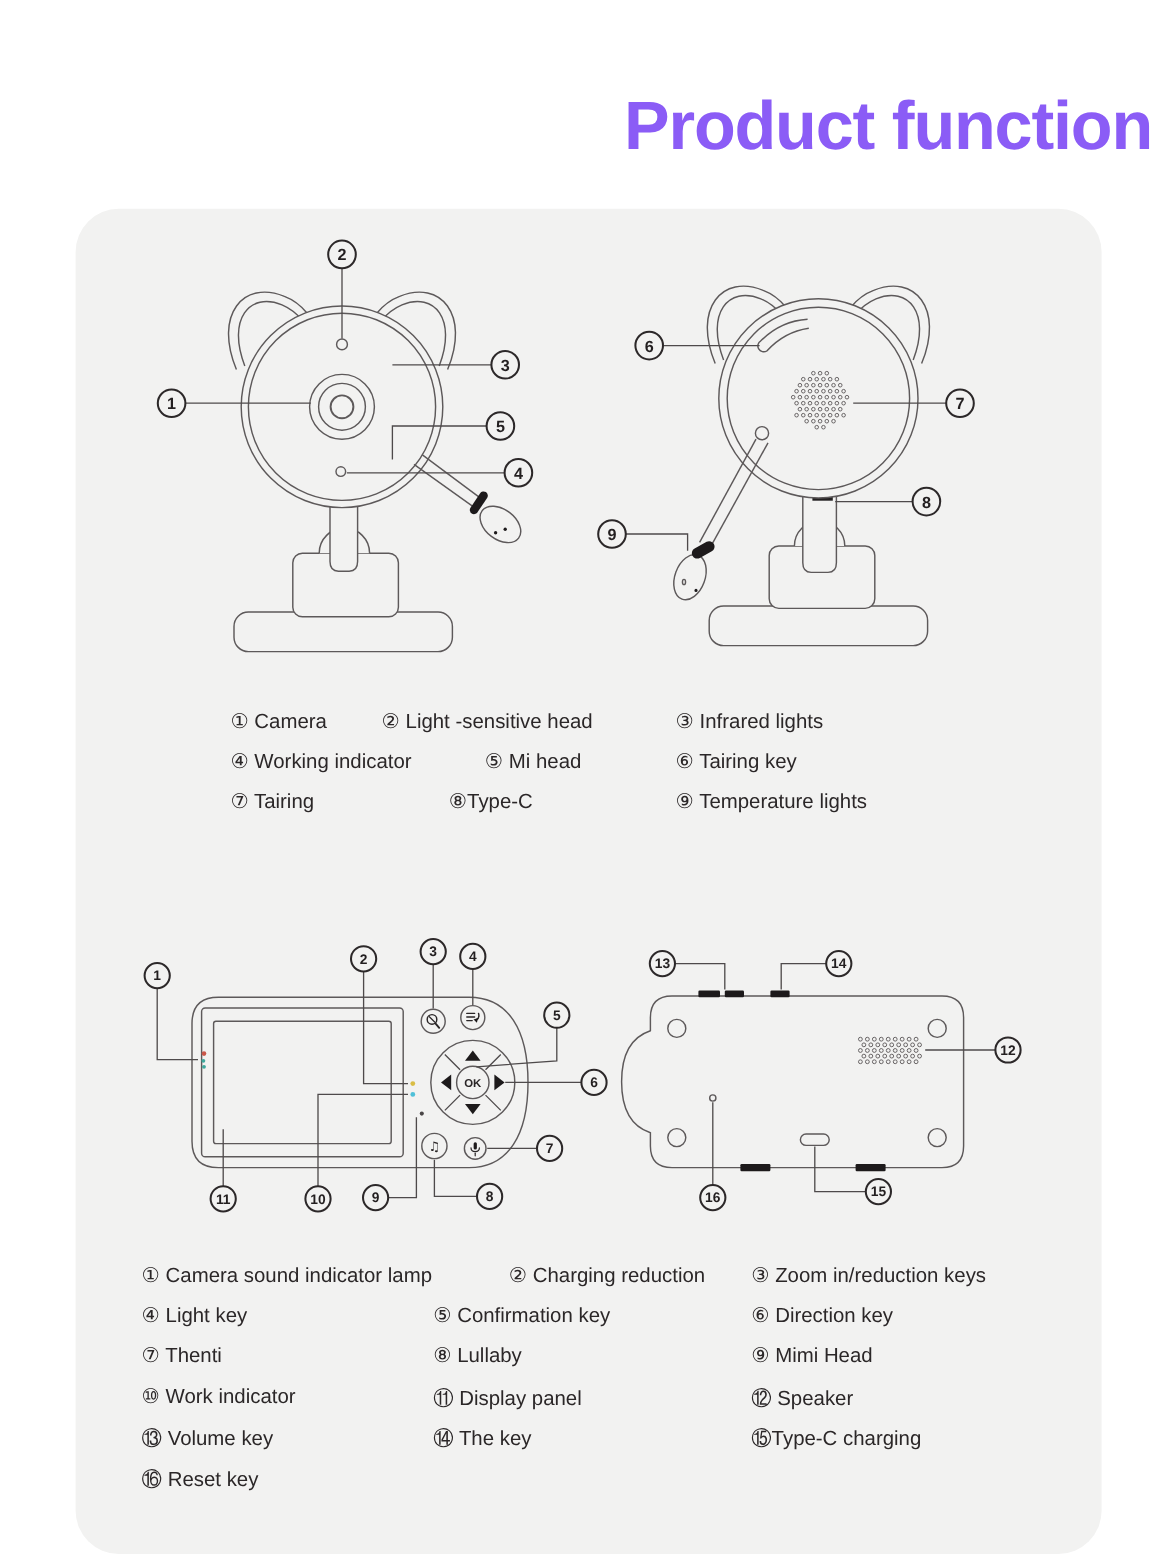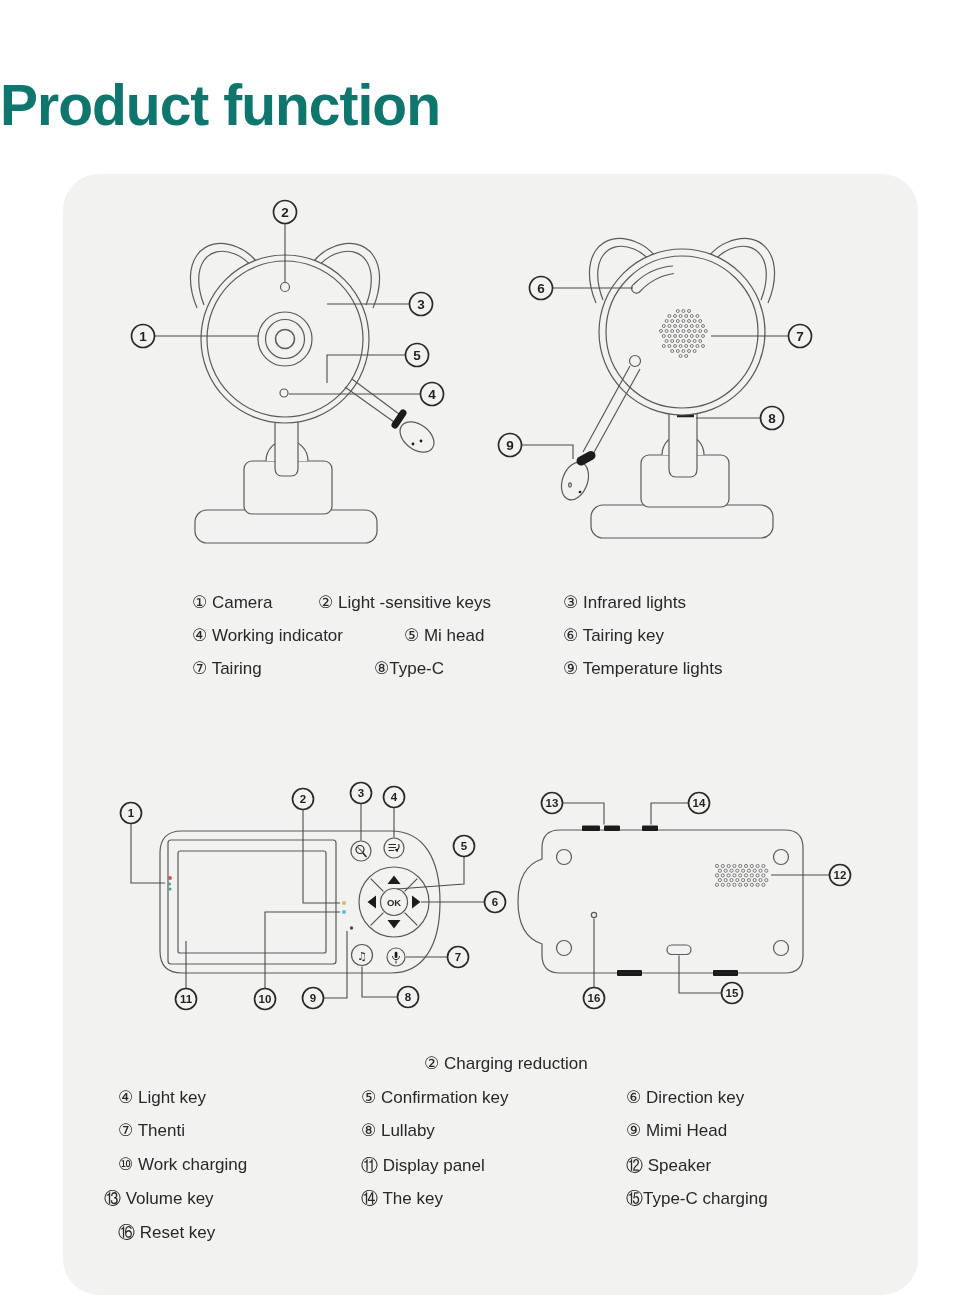--- a/index.html
+++ b/index.html
@@ -1,19 +1,19 @@
 <!DOCTYPE html>
 <html><head>
 <meta charset="utf-8">
 <style>
   html,body{margin:0;padding:0;background:#ffffff;}
   #page{position:relative;width:960px;height:1302px;background:#fff;overflow:hidden;
         font-family:"Liberation Sans","DejaVu Sans",sans-serif;}
-  #title{position:absolute;left:0;right:0;top:72px;text-align:left;
-         font-size:57px;font-weight:700;letter-spacing:-1px;color:#0f766e;}
+  #title{position:absolute;left:0;right:0;top:72px;text-align:right;
+         font-size:57px;font-weight:700;letter-spacing:-1px;color:#8b5cf6;}
   #card{position:absolute;left:63px;top:174px;width:855px;height:1121px;
         background:#f2f2f1;border-radius:36px;}
   .fig{position:absolute;}
   .lg{position:absolute;font-size:17px;color:#2b2728;white-space:nowrap;
       font-family:"Liberation Sans","DejaVu Sans",sans-serif;}
   
   .ln{stroke:#4e4a4b;stroke-width:1.1;fill:none;}
   .ol{stroke:#5d595a;stroke-width:1.2;fill:none;}
   .fl{stroke:#5d595a;stroke-width:1.2;fill:#f2f2f1;}
   .co{fill:#f2f2f1;stroke:#2c2829;stroke-width:1.7;}
@@ -187,21 +187,21 @@
       <text class="cn" x="772" y="423">8</text>
     </g>
     <g>
       <polyline class="ln" points="521.5,445 573,445 573,459"></polyline>
       <circle class="co" cx="510" cy="445" r="11.5"></circle>
       <text class="cn" x="510" y="450">9</text>
     </g>
   </svg>
 
   <span class="lg" style="left:192px;top:592px">① Camera</span>
-  <span class="lg" style="left:318px;top:592px">② Light -sensitive keys</span>
+  <span class="lg" style="left:318px;top:592px">② Light -sensitive head</span>
   <span class="lg" style="left:563px;top:592px">③ Infrared lights</span>
   <span class="lg" style="left:192px;top:625px">④ Working indicator</span>
   <span class="lg" style="left:404px;top:625px">⑤ Mi head</span>
   <span class="lg" style="left:563px;top:625px">⑥ Tairing key</span>
   <span class="lg" style="left:192px;top:658px">⑦ Tairing</span>
   <span class="lg" style="left:374px;top:658px">⑧Type-C</span>
   <span class="lg" style="left:563px;top:658px">⑨ Temperature lights</span>
 
   <svg class="fig" style="left:110px;top:780px" width="400" height="240" viewBox="110 780 400 240">
     <g>
@@ -392,27 +392,29 @@
       <circle class="co" cx="732" cy="993" r="10.5"></circle>
       <text class="cn2" x="732" y="997">15</text>
     </g>
     <g>
       <path class="ln" d="M 594,987.5 V 918.5"></path>
       <circle class="co" cx="594" cy="998" r="10.5"></circle>
       <text class="cn2" x="594" y="1002">16</text>
     </g>
   </svg>
 
+  <span class="lg" style="left:118px;top:1053px">① Camera sound indicator lamp</span>
   <span class="lg" style="left:424px;top:1053px">② Charging reduction</span>
+  <span class="lg" style="left:626px;top:1053px">③ Zoom in/reduction keys</span>
   <span class="lg" style="left:118px;top:1087px">④ Light key</span>
   <span class="lg" style="left:361px;top:1087px">⑤ Confirmation key</span>
   <span class="lg" style="left:626px;top:1087px">⑥ Direction key</span>
   <span class="lg" style="left:118px;top:1120px">⑦ Thenti</span>
   <span class="lg" style="left:361px;top:1120px">⑧ Lullaby</span>
   <span class="lg" style="left:626px;top:1120px">⑨ Mimi Head</span>
-  <span class="lg" style="left:118px;top:1154px">⑩ Work charging</span>
+  <span class="lg" style="left:118px;top:1154px">⑩ Work indicator</span>
   <span class="lg" style="left:361px;top:1154px">⑪ Display panel</span>
   <span class="lg" style="left:626px;top:1154px">⑫ Speaker</span>
-  <span class="lg" style="left:104px;top:1187px">⑬ Volume key</span>
+  <span class="lg" style="left:118px;top:1187px">⑬ Volume key</span>
   <span class="lg" style="left:361px;top:1187px">⑭ The key</span>
   <span class="lg" style="left:626px;top:1187px">⑮Type-C charging</span>
   <span class="lg" style="left:118px;top:1221px">⑯ Reset key</span>
 </div>
 
 </body></html>

